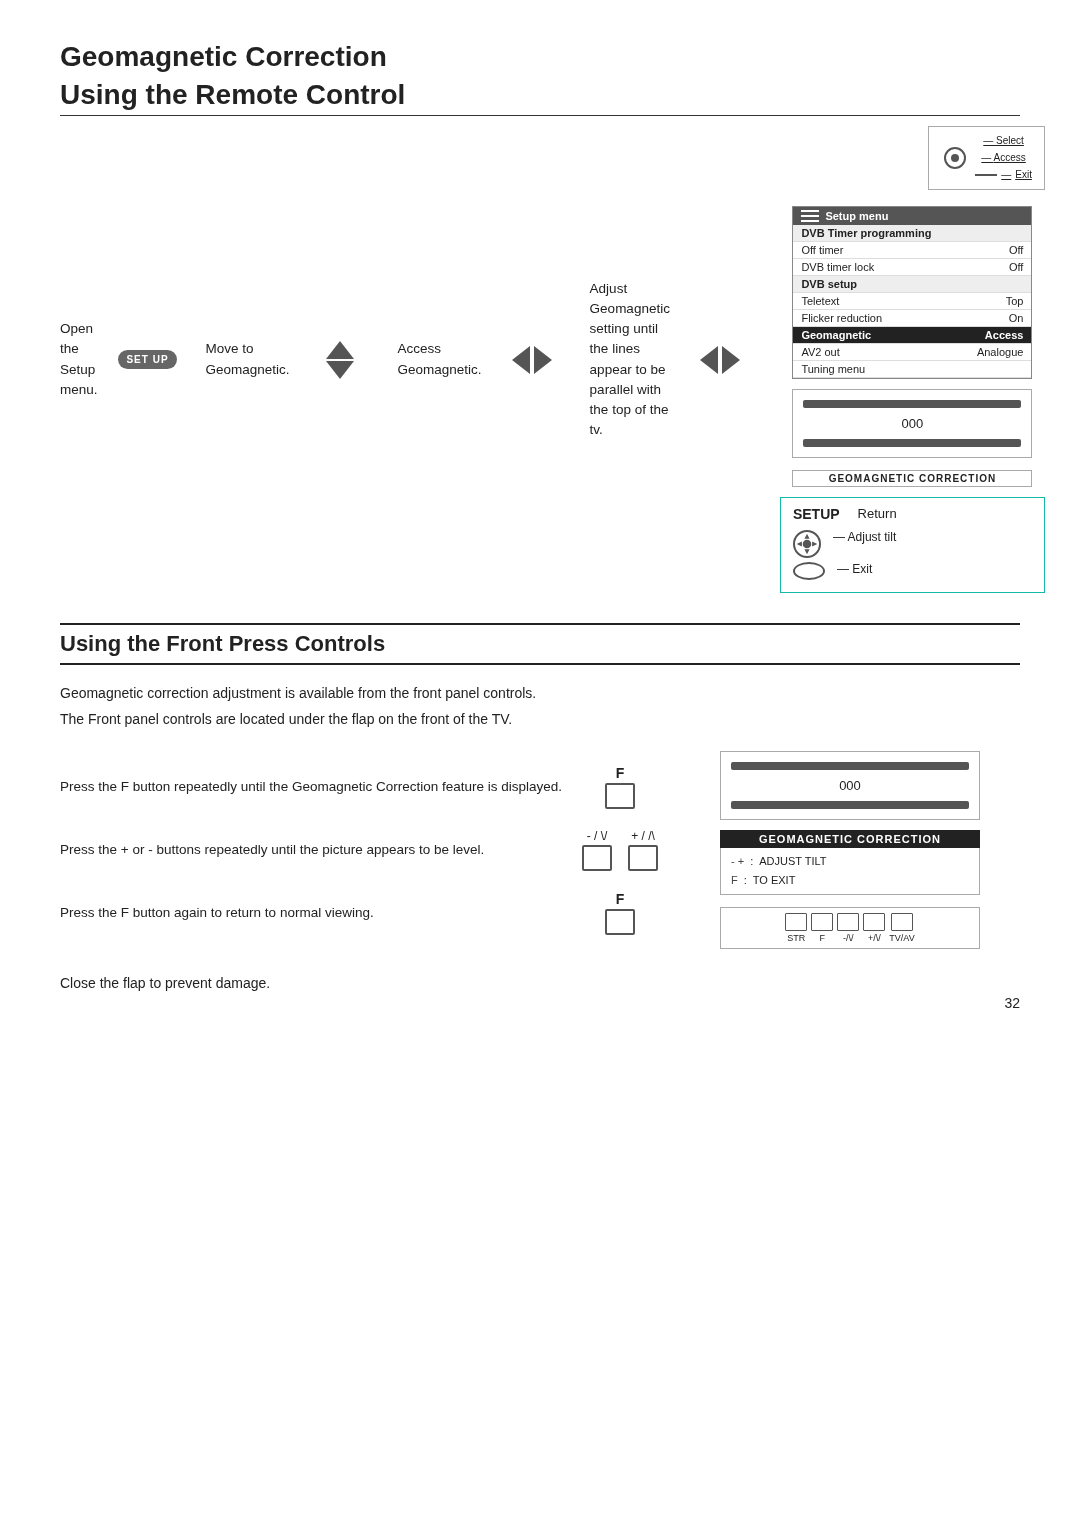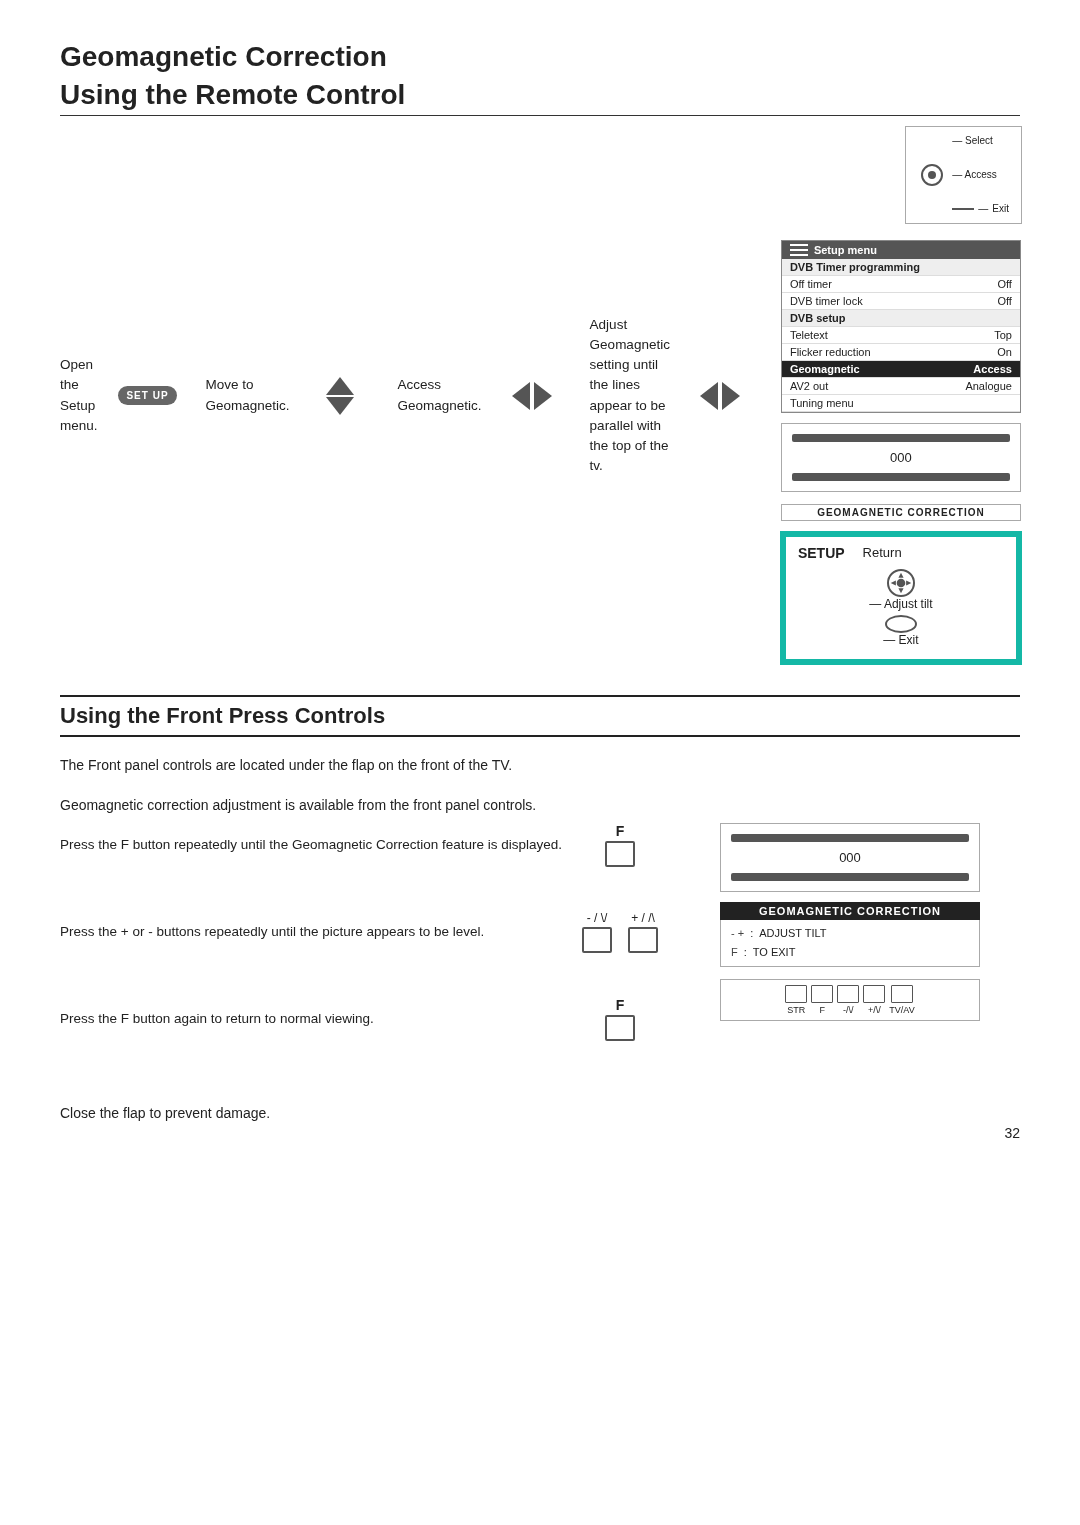--- a/index.html
+++ b/index.html
@@ -178,36 +178,35 @@
       border: 1px solid #aaa;
       font-size: 10px;
       text-align: center;
       padding: 2px 4px;
       font-weight: bold;
       letter-spacing: 1px;
       margin-top: 2px;
     }
     
     .setup-legend {
-      border: 6px solid #14b8a6;
-      width: 242px;
+      border: 1px solid #14b8a6;
+      width: 265px;
       padding: 8px 12px;
       font-size: 12px;
     }
     .setup-legend .legend-title {
       font-weight: bold;
       font-size: 14px;
       margin-bottom: 4px;
     }
     .legend-row {
       display: flex;
-      align-items: center;
-      gap: 0;
+      align-items: flex-start;
+      gap: 12px;
       margin-bottom: 4px;
-      flex-direction: column;
     }
     .legend-circle {
       width: 28px;
       height: 28px;
       border-radius: 50%;
       border: 2px solid #555;
       display: flex;
       align-items: center;
       justify-content: center;
       position: relative;
@@ -223,21 +222,22 @@
       margin-top: 20px;
     }
     .front-steps {
       display: flex;
       gap: 30px;
     }
     .front-left {
       flex: 1;
       display: flex;
       flex-direction: column;
-      gap: 44px;
+      gap: 20px;
+      margin-top: 14px;
     }
     .front-right {
       width: 340px;
       display: flex;
       flex-direction: column;
       align-items: center;
       gap: 10px;
     }
     
     .f-btn-container {
@@ -333,23 +333,24 @@
     .panel-btn-icon {
       width: 22px;
       height: 18px;
       border: 1.5px solid #555;
       border-radius: 1px;
     }
     
     .legend-remote {
       display: flex;
       flex-direction: column;
-      align-items: flex-start;
+      align-items: center;
       font-size: 10px;
-      gap: 18px;
+      gap: 1px;
+      text-decoration: underline;
     }
     .page-number {
       position: absolute;
       bottom: 20px;
       right: 60px;
       font-size: 14px;
     }
     .title-area {
       margin-bottom: 10px;
     }
@@ -514,22 +515,22 @@
           </div>
         </div>
       </div>
 
     </div>
   </div>
 
   <h2 style="margin-top:30px;">Using the Front Press Controls</h2>
 
   <div class="front-section">
+    <p style="margin-bottom:10px;">Geomagnetic correction adjustment is available from the front panel controls.</p>
     <p style="margin-bottom:24px;">The Front panel controls are located under the flap on the front of the TV.</p>
-    <p style="margin-bottom:10px;">Geomagnetic correction adjustment is available from the front panel controls.</p>
 
     <div class="front-steps">
 
       <div class="front-left">
 
         <div class="step-row">
           <div class="step-text">Press the F button repeatedly until the Geomagnetic Correction feature is displayed.</div>
           <div class="step-icon">
             <div class="f-btn-container">
               <span class="f-label">F</span>

